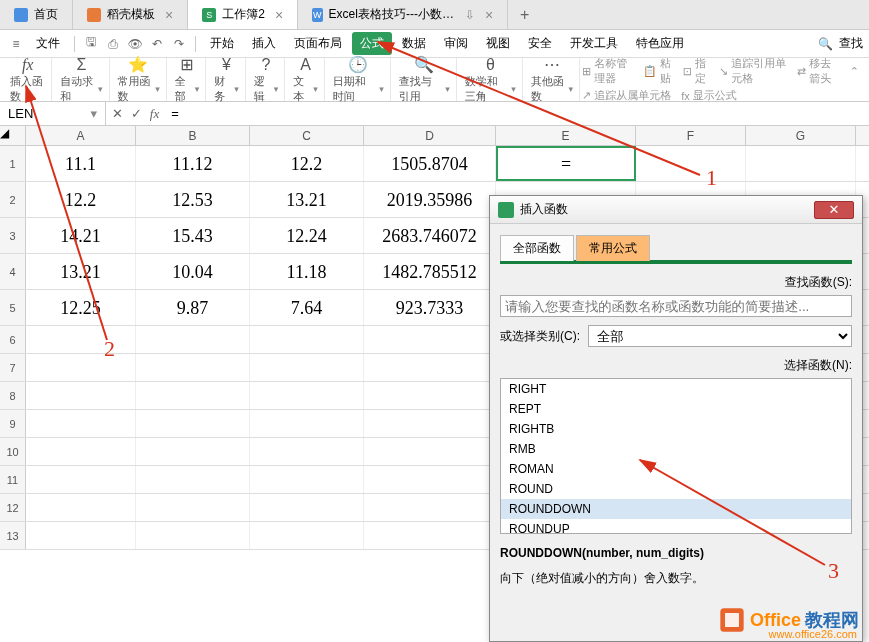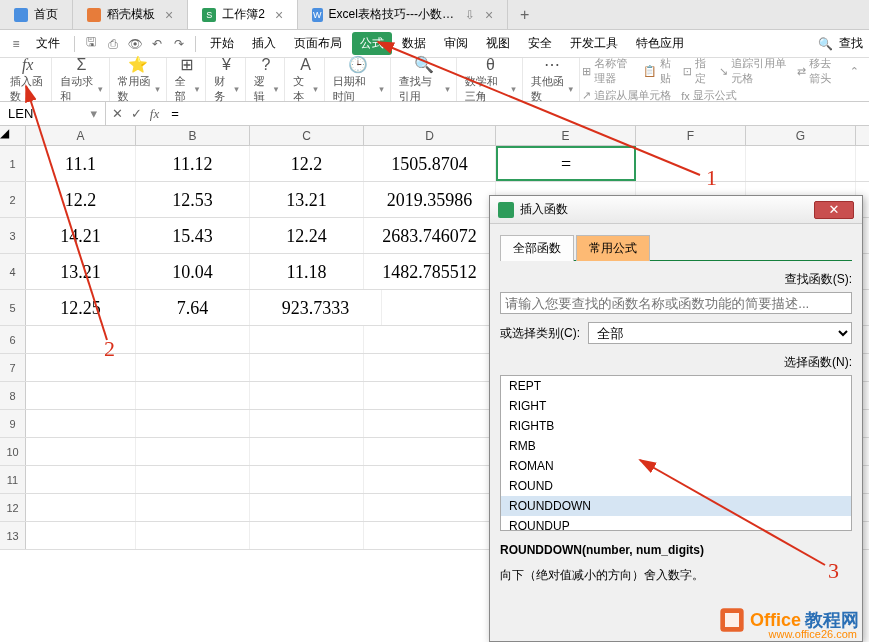--- a/index.html
+++ b/index.html
@@ -42,21 +42,21 @@
     .row-h { width: 26px; background: #f5f5f5; border-right: 1px solid #ccc; text-align: center; line-height: 36px; font-size: 11px; color: #555; }
     .row.short .row-h { line-height: 28px; }
     .cell { border-right: 1px solid #eee; text-align: center; line-height: 36px; font-family: "Times New Roman", serif; font-size: 18px; }
     .cell.active { border: 2px solid #2e9c5b; line-height: 32px; }
     
     .dialog { position: absolute; left: 489px; top: 195px; width: 374px; height: 447px; background: #f0f0f0; border: 1px solid #888; box-shadow: 2px 2px 8px rgba(0,0,0,0.3); }
     .dlg-title { height: 28px; background: linear-gradient(#fdfdfd,#eaeaea); border-bottom: 1px solid #ccc; display: flex; align-items: center; padding: 0 8px; }
     .dlg-title-icon { width: 16px; height: 16px; background: #2e9c5b; border-radius: 2px; margin-right: 6px; }
     .dlg-close { margin-left: auto; width: 40px; height: 18px; background: #c94f4f; color: #fff; text-align: center; line-height: 16px; border-radius: 2px; cursor: pointer; font-size: 13px; border: 1px solid #a03030; }
     .dlg-body { padding: 10px; }
-    .dlg-tabs { display: flex; border-bottom: 1px solid #15803d; }
+    .dlg-tabs { display: flex; border-bottom: 4px solid #15803d; }
     .dlg-tab { padding: 4px 12px; border: 1px solid #bbb; border-bottom: none; background: #fdfdfd; margin-right: 2px; cursor: pointer; position: relative; top: 1px; }
     .dlg-tab.inactive { background: #fdba74; }
     .dlg-section { margin-top: 10px; }
     .dlg-label { display: block; margin-bottom: 4px; text-align: right; }
     .dlg-input { width: 100%; height: 22px; border: 1px solid #aaa; padding: 0 4px; color: #888; background: #fff; }
     .dlg-row { display: flex; align-items: center; gap: 8px; margin-top: 8px; }
     .dlg-select { flex: 1; height: 22px; border: 1px solid #aaa; background: #fff; padding: 0 4px; }
     .func-list { width: 100%; height: 156px; border: 1px solid #aaa; background: #fff; overflow-y: scroll; margin-top: 4px; }
     .func-item { padding: 3px 8px; cursor: pointer; }
     .func-item.selected { background: #d6e5f3; }
@@ -250,20 +250,21 @@
         <div class="cell" style="width: 114px;">10.04</div>
         <div class="cell" style="width: 114px;">11.18</div>
         <div class="cell" style="width: 132px;">1482.785512</div>
         <div class="cell" style="width: 140px;"></div>
         <div class="cell" style="width: 110px;"></div>
         <div class="cell" style="width: 110px;"></div>
       </div>
       <div class="row">
         <div class="row-h">5</div>
         <div class="cell" style="width: 110px;">12.25</div>
+        <div class="cell" style="width: 114px;">9.87</div>
         <div class="cell" style="width: 114px;">7.64</div>
         <div class="cell" style="width: 132px;">923.7333</div>
         <div class="cell" style="width: 140px;"></div>
         <div class="cell" style="width: 110px;"></div>
         <div class="cell" style="width: 110px;"></div>
       </div>
       <div class="row short">
         <div class="row-h">6</div>
         <div class="cell" style="width: 110px;"></div>
         <div class="cell" style="width: 114px;"></div>
@@ -363,22 +364,22 @@
     </div>
     <div class="dlg-row">
       <span>或选择类别(C):</span>
       <select class="dlg-select">
         <option>全部</option>
       </select>
     </div>
     <div class="dlg-section">
       <label class="dlg-label">选择函数(N):</label>
       <div class="func-list" id="func-list">
+          <div class="func-item">RIGHT</div>
           <div class="func-item">REPT</div>
-          <div class="func-item">RIGHT</div>
           <div class="func-item">RIGHTB</div>
           <div class="func-item">RMB</div>
           <div class="func-item">ROMAN</div>
           <div class="func-item">ROUND</div>
           <div class="func-item selected">ROUNDDOWN</div>
           <div class="func-item">ROUNDUP</div>
         </div>
     </div>
     <div class="func-desc">
       <div class="func-sig">ROUNDDOWN(number, num_digits)</div>

